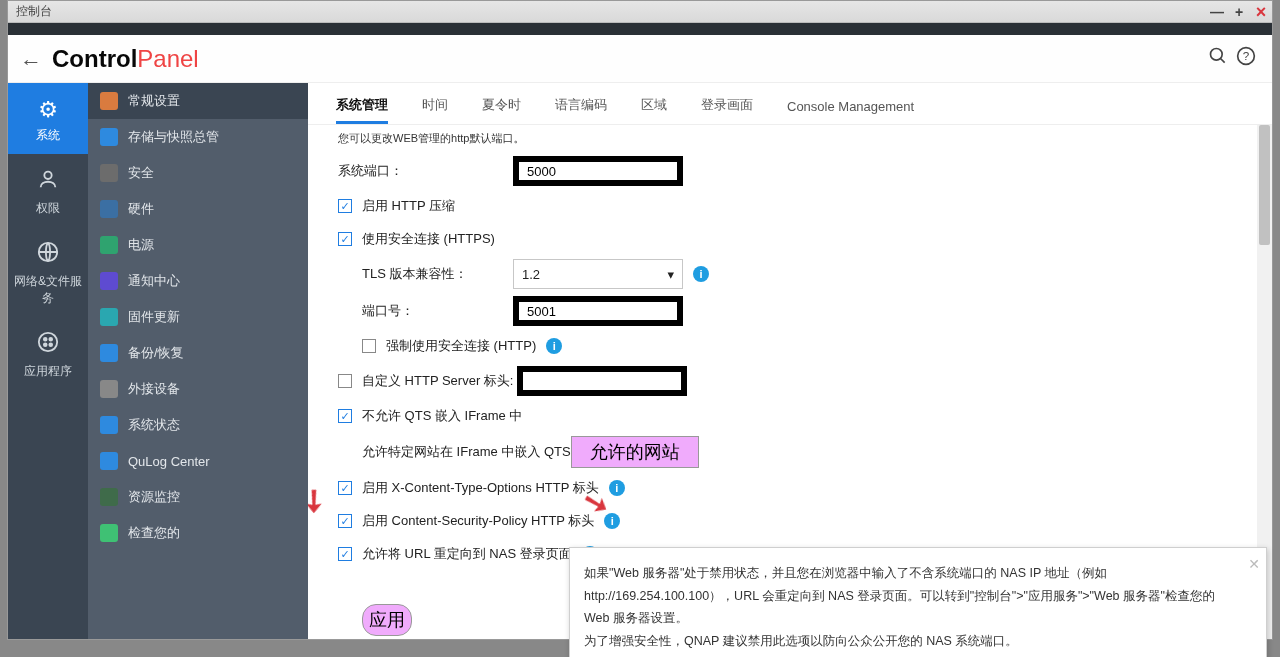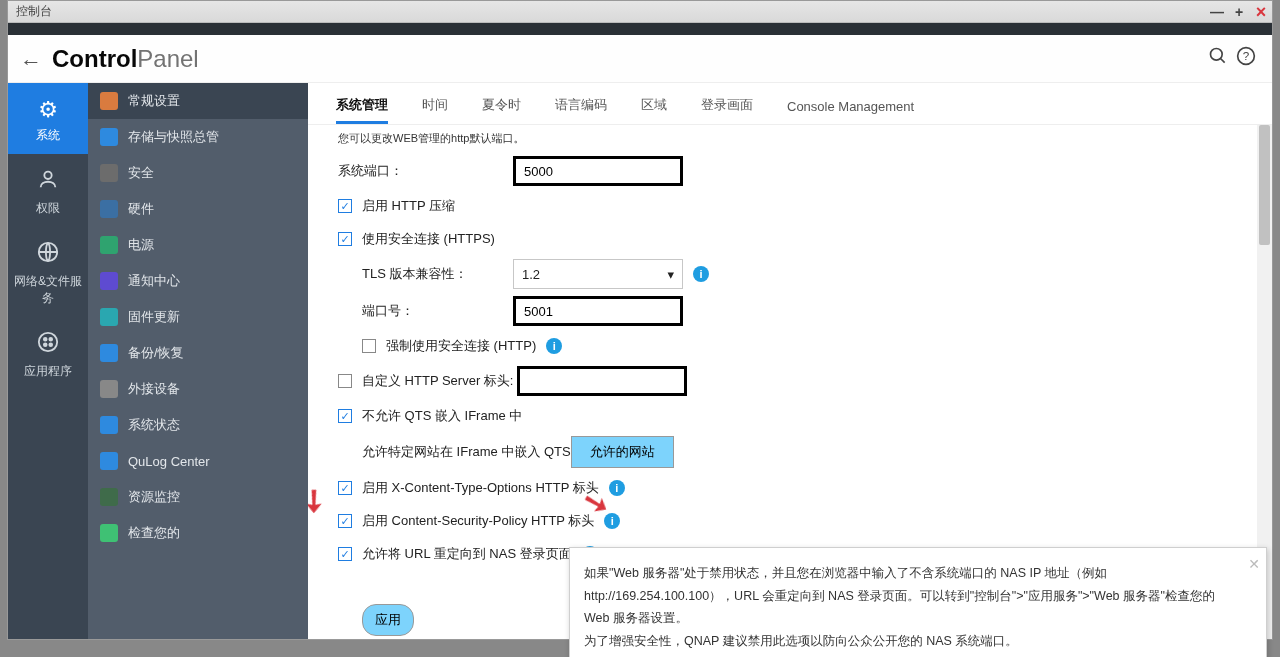--- a/index.html
+++ b/index.html
@@ -9,21 +9,21 @@
 .title-bar { height: 22px; background: linear-gradient(#e6e6e6,#d9d9d9); display: flex; align-items: center; font-size: 12px; color: #444; padding-left: 8px; border-bottom: 1px solid #bbb;}
 .title-bar .spacer { flex: 1; }
 .title-bar .win-btn { width: 22px; text-align: center; font-size: 14px; font-weight: bold; cursor: pointer; }
 .title-bar .win-close { color: #d9363e; font-size: 18px; line-height: 14px;}
 
 .tab-strip { height: 12px; background: #2a3036; }
 
 .app-header { height: 48px; background: #fefefe; display: flex; align-items: center; padding: 0 12px; border-bottom: 1px solid #eee;}
 .back-arrow { font-size: 22px; color: #555; width: 32px; cursor: pointer;}
 .brand { font-size: 24px; color: #080808; }
-.brand .light { color: #737373; font-weight: 300;}
+.brand .light { color: #ef4444; font-weight: 300;}
 .app-header .spacer { flex:1; }
 .hdr-icon { width: 28px; font-size: 20px; color: #444; text-align: center; cursor: pointer;}
 
 .body { flex:1; display:flex; overflow:hidden; }
 
 .left-rail { width: 80px; background: #3a4552; display:flex; flex-direction:column; align-items:center; color:#cfd6dc; font-size:12px;}
 .rail-item { width: 100%; padding: 14px 4px 10px; text-align:center; cursor:pointer; }
 .rail-item.active { background: #1f7de1; color:#fff; }
 .rail-icon { font-size: 22px; display:block; margin-bottom:4px;}
 
@@ -35,27 +35,27 @@
 .content { flex:1; background:#fff; display:flex; flex-direction:column; overflow:hidden; position:relative;justify-content:center;}
 .tabs { height:42px; display:flex; align-items:flex-end; padding:0 28px; gap:34px; font-size:13px; color:#555; border-bottom:1px solid #eee;}
 .tab { padding:10px 0; cursor:pointer; }
 .tab.active { color:#111; border-bottom:3px solid #1f7de1; font-weight:600; padding-bottom:7px;}
 .scroll { flex:1; overflow:auto; padding:14px 30px 30px; font-size:13px; color:#222;}
 .truncated { color:#333; font-size:11px; margin:-8px 0 10px 0; overflow:hidden; white-space:nowrap;}
 .row { display:flex; align-items:center; margin:7px 0; min-height:26px;}
 .row .lbl { width:175px; display:inline-block; }
 .row.ind1 { padding-left:24px; }
 .row.ind1 .lbl { width:151px; }
-.input { height:30px; width:170px; border:3px solid #000000; padding:0 8px; font-size:13px;}
+.input { height:30px; width:170px; border:6px solid #000000; padding:0 8px; font-size:13px;}
 .select { height:30px; width:170px; border:1px solid #c7c7c7; background:#fff; display:inline-flex; align-items:center; padding:4px 8px; justify-content:space-between; cursor:pointer;}
 .chk { width:14px; height:14px; border:1px solid #1f7de1; display:inline-flex; align-items:center; justify-content:center; font-size:11px; color:#1f7de1; margin-right:10px; cursor:pointer; flex-shrink:0;}
 .chk.empty { border-color:#888; color:transparent;}
 .info-icon { width:16px; height:16px; border-radius:50%; background:#1f9de1; color:#fff; display:inline-flex; align-items:center; justify-content:center; font-size:11px; font-weight:bold; margin-left:10px; cursor:pointer;}
-.btn { height:32px; padding:0 18px; border:1px solid #999; background:#7dd3fc; cursor:pointer; font-size:13px;}
-.btn.apply { margin-left:24px; margin-top:30px; padding:0 12px;border-radius:14px;}
+.btn { height:32px; padding:0 18px; border:1px solid #999; background:#f0abfc; cursor:pointer; font-size:18px;}
+.btn.apply { margin-left:24px; margin-top:30px; padding:0 6px;border-radius:14px;}
 .arrow-annot { position:absolute; color:#d9363e; font-size:30px; pointer-events:none; transform:rotate(45deg); font-weight:bold;}
 
 .tooltip { position:absolute; left:569px; top:547px; width:698px; background:#fff; border:1px solid #cfcfcf; box-shadow:1px 2px 6px rgba(0,0,0,.2); padding:14px 26px 14px 14px; font-size:12.5px; line-height:1.8; color:#333; }
 .tooltip .tt-close { position:absolute; right:6px; top:4px; color:#bbb; font-size:14px; cursor:pointer;}
 .scrollbar-stub { position:absolute; right:0; top:42px; bottom:0; width:15px; background:#f1f1f1;}
 .scrollbar-stub .thumb { position:absolute; left:2px; right:2px; top:0; height:120px; background:#c1c1c1; border-radius:2px;}
 </style>
 </head>
 <body>
 

